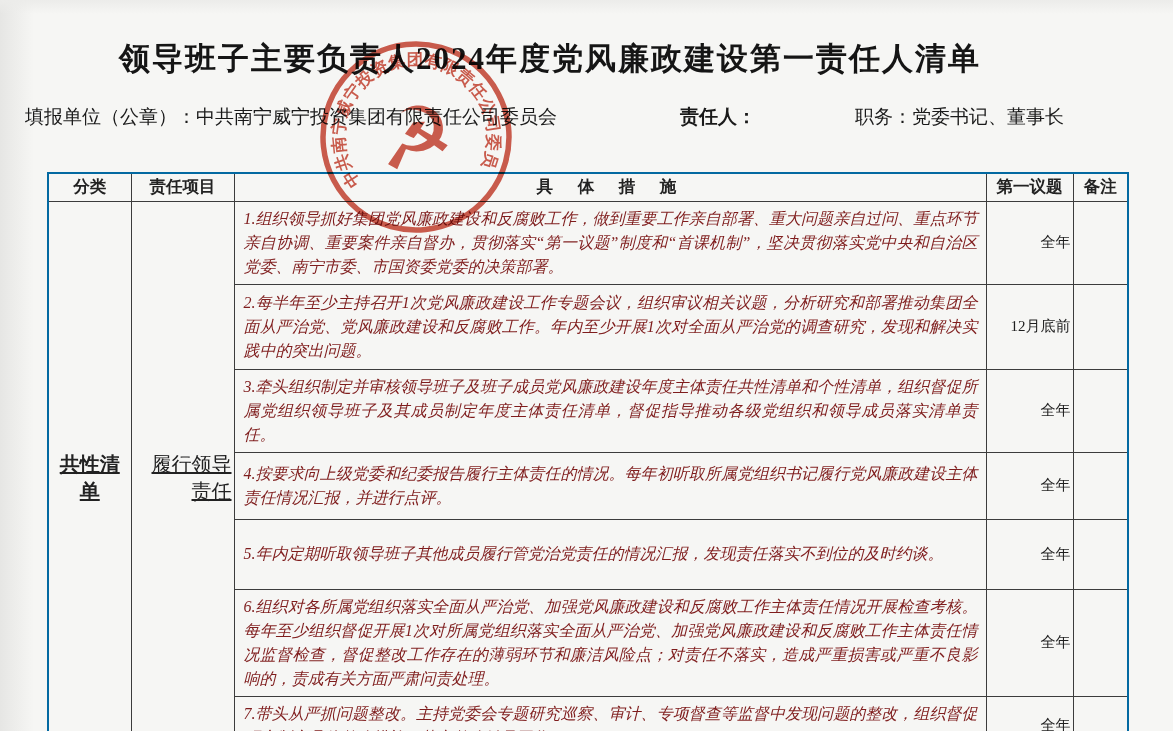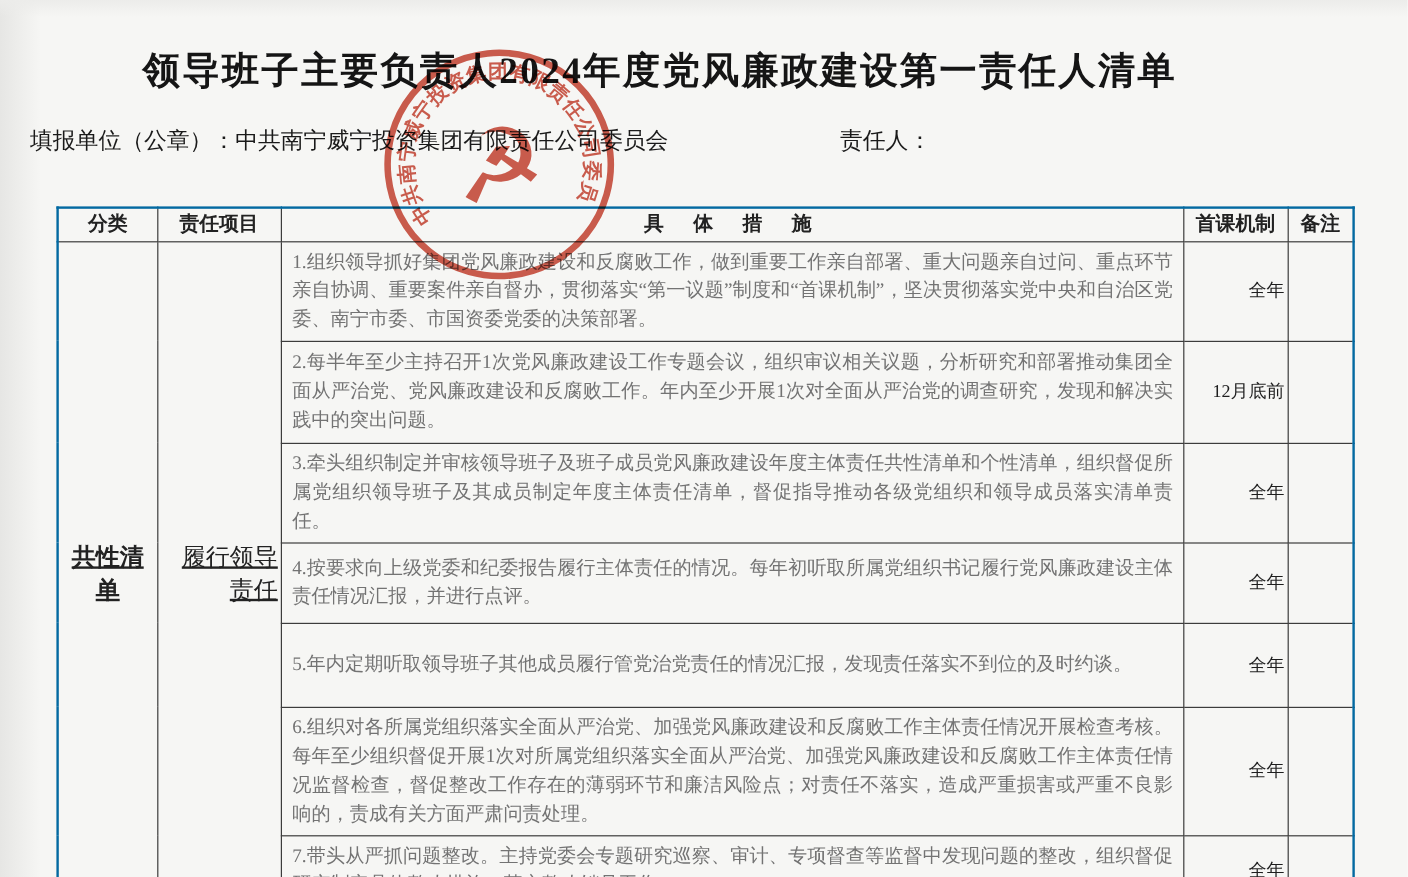--- a/index.html
+++ b/index.html
@@ -24,21 +24,21 @@
     position:absolute;left:0;top:38px;width:1100px;
     text-align:center;font-size:31px;font-weight:bold;
     letter-spacing:2px;color:#151515;
     font-family:"Liberation Serif", serif;
   }
   .info-line{
     position:absolute;top:104px;left:0;width:938px;height:26px;
     font-size:19px;color:#1a1a1a;white-space:nowrap;
   }
   .info-unit{position:absolute;left:25px;top:0;}
-  .info-resp{position:absolute;left:700px;top:0;}
+  .info-resp{position:absolute;left:680px;top:0;font-weight:bold;}
   .info-pos{position:absolute;left:855px;top:0;}
   table.sheet{
     position:absolute;left:47px;top:132px;
     border-collapse:collapse;table-layout:fixed;
     width:1080px;
     background:transparent;
   }
   table.sheet td, table.sheet th{
     border:1px solid #3c3c3c;
     vertical-align:middle;
@@ -51,23 +51,24 @@
     padding:2px 2px;text-align:center;
   }
   th.hdr-measures{letter-spacing:7px;word-spacing:6px;}
   td.category-cell,td.duty-cell{
     font-family:"Liberation Sans", sans-serif;
     font-size:20px;font-weight:600;color:#222;
     text-align:center;padding:2px;text-decoration:underline;
   }
   td.duty-cell{font-weight:500;text-align:right;}
   td.measure-cell{
-    font-size:16px;line-height:1.5;color:#737373;
+    font-size:16px;line-height:1.5;color:#7f1d1d;
     padding:5px 8px 5px 9px;text-align:justify;
     font-family:"Liberation Serif", serif;
+    font-style:italic;
   }
   td.deadline-cell{
     font-size:15px;text-align:right;color:#1e1e1e;
     font-family:"Liberation Serif", serif;
     padding:2px;
   }
   td.note-cell{padding:2px;}
   
   .seal{
     position:absolute;left:316px;top:36px;width:200px;height:202px;
@@ -80,36 +81,37 @@
 <body>
 
 <div class="scan-edge-left"></div>
 <div class="scan-edge-top"></div>
 
 <div class="doc-title">领导班子主要负责人2024年度党风廉政建设第一责任人清单</div>
 
 <div class="info-line">
   <span class="info-unit"><span>填报单位（公章）：</span><span>中共南宁威宁投资集团有限责任公司委员会</span></span>
   <span class="info-resp"><span>责任人：</span><span></span></span>
+  <span class="info-pos"><span>职务：</span><span>党委书记、董事长</span></span>
 </div>
 
 <table class="sheet">
   <colgroup>
     <col style="width:83px">
       <col style="width:103px">
       <col style="width:752px">
       <col style="width:87px">
       <col style="width:55px">
   </colgroup>
   <tbody>
       <tr style="height:28px">
     <th class="hdr">分类</th>
     <th class="hdr">责任项目</th>
     <th class="hdr hdr-measures">具 体 措 施</th>
-    <th class="hdr">首课机制</th>
+    <th class="hdr">第一议题</th>
     <th class="hdr">备注</th>
   </tr>
   <tr style="height:70px">
     <td class="category-cell" rowspan="7">共性清单</td>
     <td class="duty-cell" rowspan="7">履行领导责任</td>
     <td class="measure-cell">1.组织领导抓好集团党风廉政建设和反腐败工作，做到重要工作亲自部署、重大问题亲自过问、重点环节亲自协调、重要案件亲自督办，贯彻落实“第一议题”制度和“首课机制”，坚决贯彻落实党中央和自治区党委、南宁市委、市国资委党委的决策部署。</td>
     <td class="deadline-cell">全年</td>
     <td class="note-cell"></td>
   </tr>
   <tr style="height:85px">

